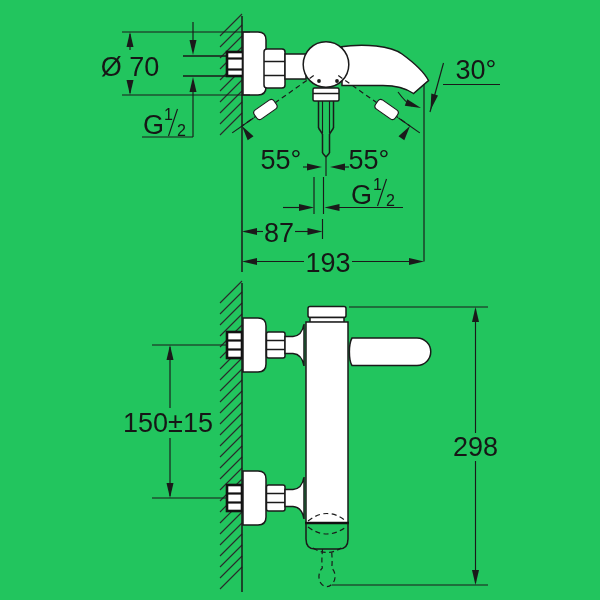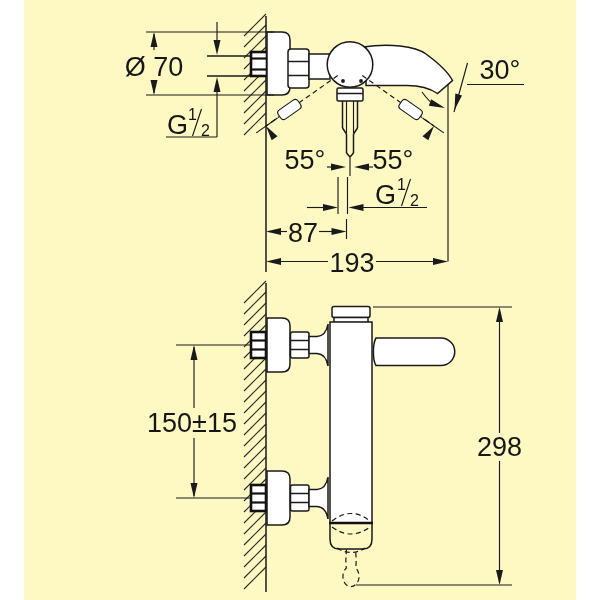--- a/index.html
+++ b/index.html
@@ -1,16 +1,16 @@
 <!DOCTYPE html>
 <html><head>
 <meta charset="utf-8">
 <style>
   html,body{margin:0;padding:0;background:#ffffff;}
-  .canvas{width:552px;height:600px;background:#fef9c3;position:relative;margin-left:24px;}
+  .canvas{width:600px;height:600px;background:#22c55e;position:relative;}
   svg{display:block;}
   text{font-family:"Liberation Sans","DejaVu Sans",sans-serif;fill:#161616;}
   .dim{font-size:27px;}
   .dimsmall{font-size:16px;}
   .ln{stroke:#1a1a1a;stroke-width:1.5;fill:none;}
   .thin{stroke:#1a1a1a;stroke-width:1.15;fill:none;}
   .bold{stroke:#111;stroke-width:2.6;fill:#fff;}
   .boldln{stroke:#111;stroke-width:2.2;fill:none;}
   .white{fill:#ffffff;}
   .arr{fill:#1a1a1a;stroke:none;}

